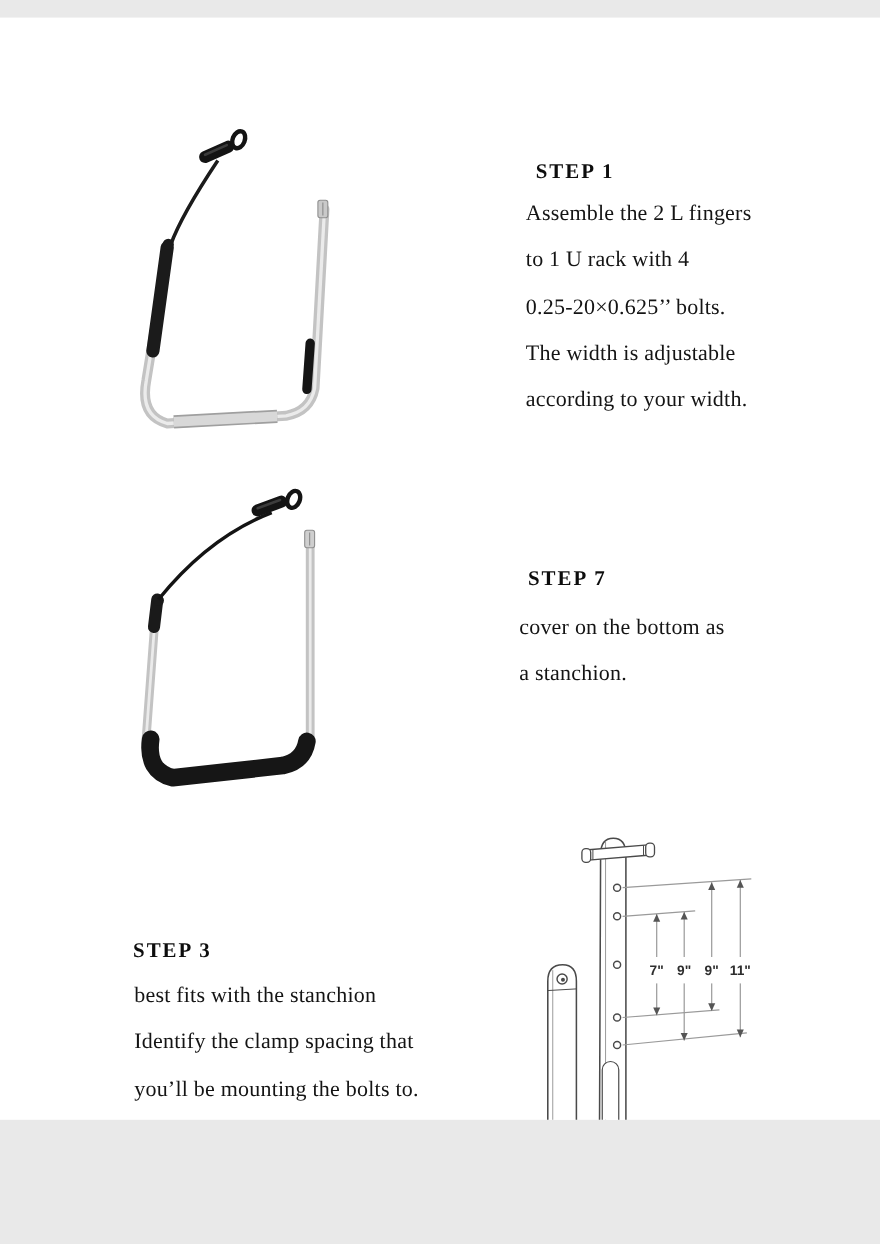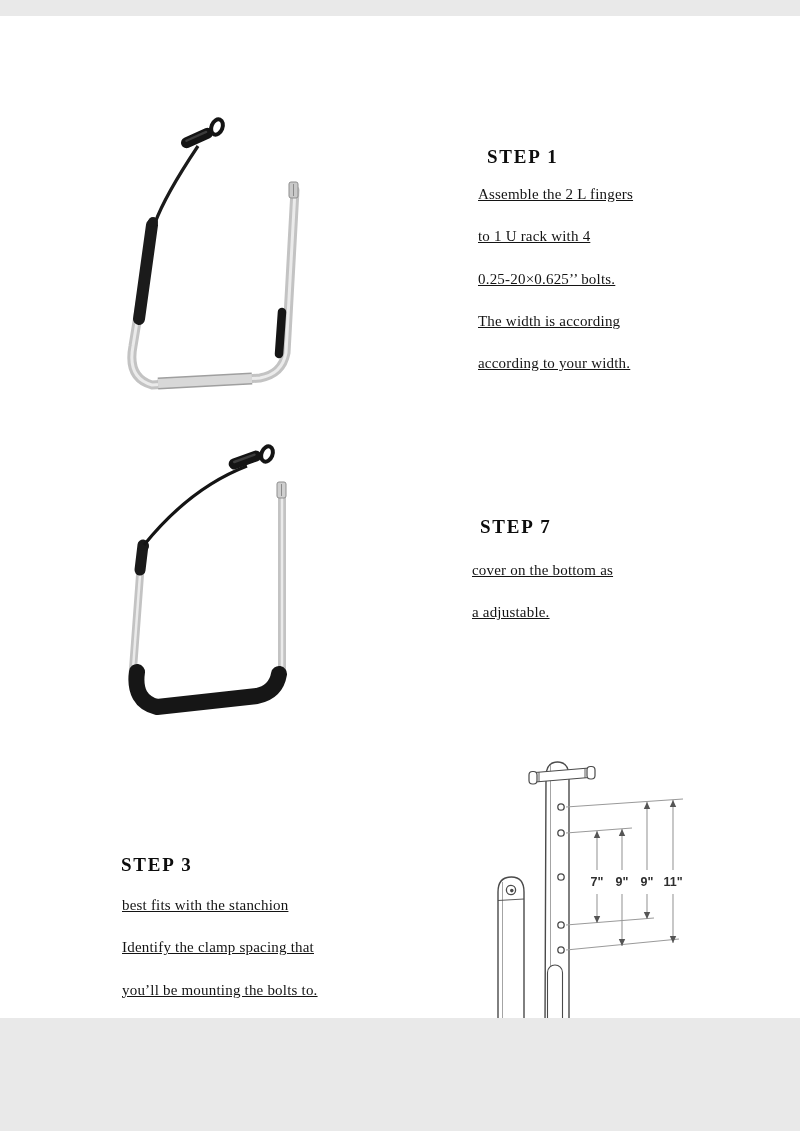--- a/index.html
+++ b/index.html
@@ -8,22 +8,22 @@
     background:#ffffff; overflow:hidden;
     font-family:"Liberation Serif", serif; color:#111;
   }
   .step-block { position:absolute; }
   .step-heading {
     position:absolute; font-weight:bold; font-size:19px;
     letter-spacing:1.8px; white-space:nowrap; color:#0d0d0d;
   }
   .step-lines { position:absolute; }
   .step-lines .line {
-    font-size:15px; line-height:42.3px; white-space:nowrap;
-    letter-spacing:0.2px; color:#141414;text-decoration:underline;
+    font-size:20px; line-height:42.3px; white-space:nowrap;
+    letter-spacing:0.2px; color:#141414;
   }
   .illus { position:absolute; }
   svg { display:block; }
   .dim-label {
     font-family:"Liberation Sans", sans-serif; font-weight:bold;
     font-size:12.5px; fill:#2e2e2e;
   }
 </style>
 </head>
 <body>
@@ -62,21 +62,21 @@
       <ellipse cx="117" cy="21" rx="5.5" ry="8" transform="rotate(22 117 21)" fill="none" stroke="#141414" stroke-width="4"></ellipse>
     </svg>
   </div>
 
   <div class="step-block" style="left:478px; top:130px; width:220px; height:260px;">
     <div class="step-heading" style="left:9px; top:0;">STEP 1</div>
     <div class="step-lines" style="left:0; top:27px;">
       <div class="line">Assemble the 2 L fingers</div>
       <div class="line">to 1 U rack with 4</div>
       <div class="line">0.25-20×0.625’’ bolts.</div>
-      <div class="line">The width is according</div>
+      <div class="line">The width is adjustable</div>
       <div class="line">according to your width.</div>
     </div>
   </div>
 
   <div class="illus" style="left:100px; top:420px;">
     <svg width="260" height="300" viewBox="0 0 260 300">
 
       <g>
         <path d="M 42,112 L 33,233 Q 29,266 56,272 L 158,261 Q 179,257 182,238 L 182,52" fill="none" stroke-width="8" stroke-linecap="round" stroke-linejoin="round" stroke="#c3c3c3"></path>
         <path d="M 42,112 L 33,233 Q 29,266 56,272 L 158,261 Q 179,257 182,238 L 182,52" fill="none" stroke-width="2.5" stroke-linecap="round" stroke-linejoin="round" stroke="#ebebeb"></path>
@@ -99,21 +99,21 @@
         <rect x="133" y="21" width="24" height="2.4" rx="1.2" fill="#3c3c3c"></rect>
       </g>
       <ellipse cx="167" cy="18" rx="5.5" ry="8" transform="rotate(22 167 18)" fill="none" stroke="#141414" stroke-width="4"></ellipse>
     </svg>
   </div>
 
   <div class="step-block" style="left:472px; top:500px; width:220px; height:170px;">
     <div class="step-heading" style="left:8px; top:0;">STEP 7</div>
     <div class="step-lines" style="left:0; top:33px;">
       <div class="line">cover on the bottom as</div>
-      <div class="line">a adjustable.</div>
+      <div class="line">a stanchion.</div>
     </div>
   </div>
 
   <div class="step-block" style="left:120px; top:838px; width:260px; height:160px;">
     <div class="step-heading" style="left:1px; top:0;font-family:Liberation Serif, serif;">STEP 3</div>
     <div class="step-lines" style="left:2px; top:30px;">
       <div class="line">best fits with the stanchion</div>
       <div class="line">Identify the clamp spacing that</div>
       <div class="line">you’ll be mounting the bolts to.</div>
     </div>

